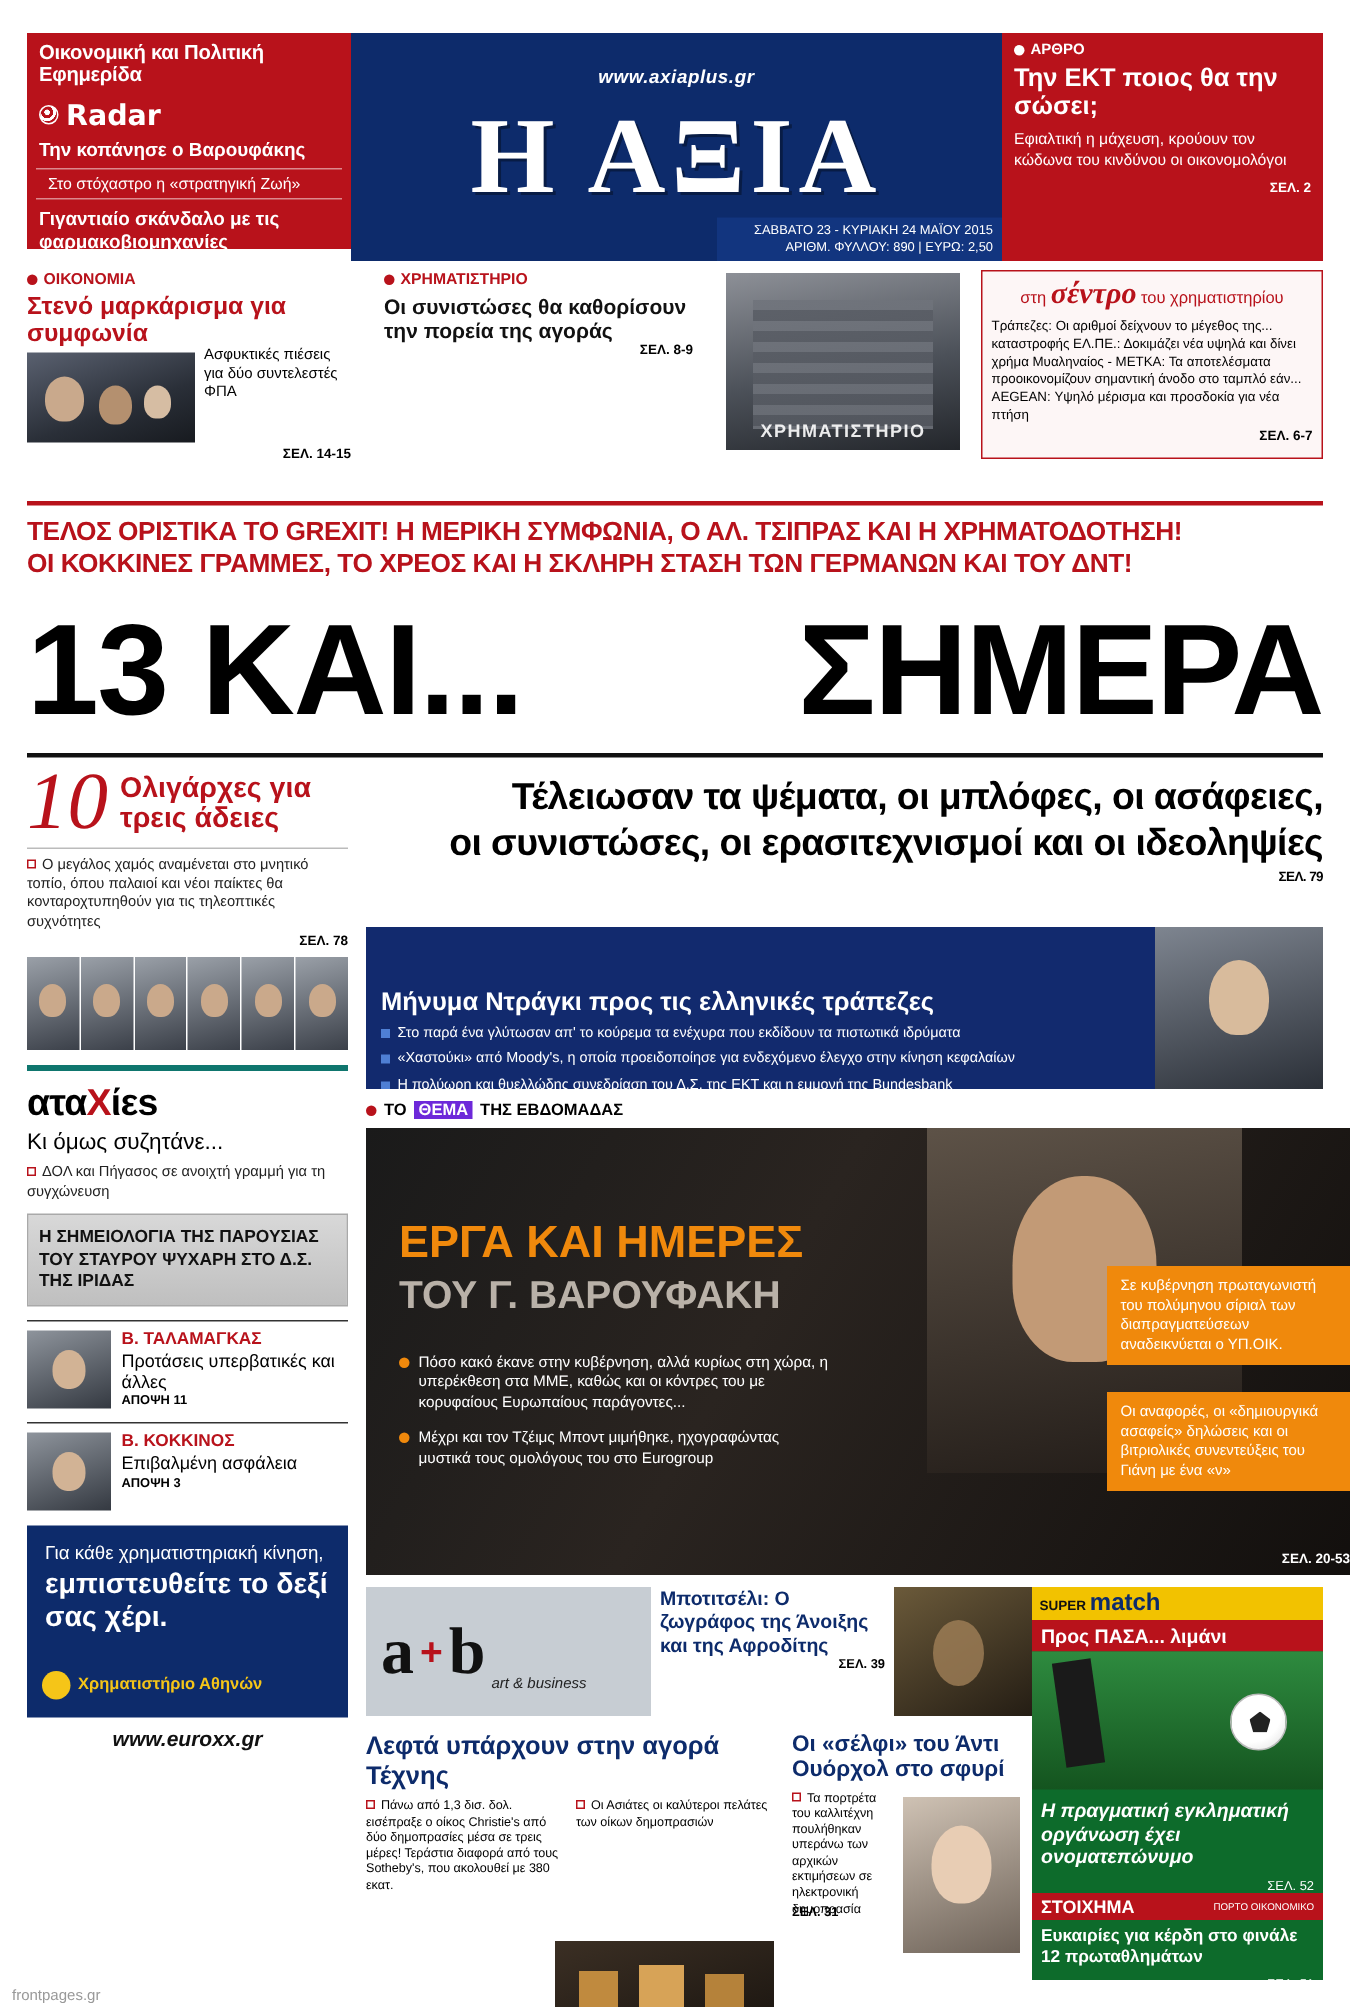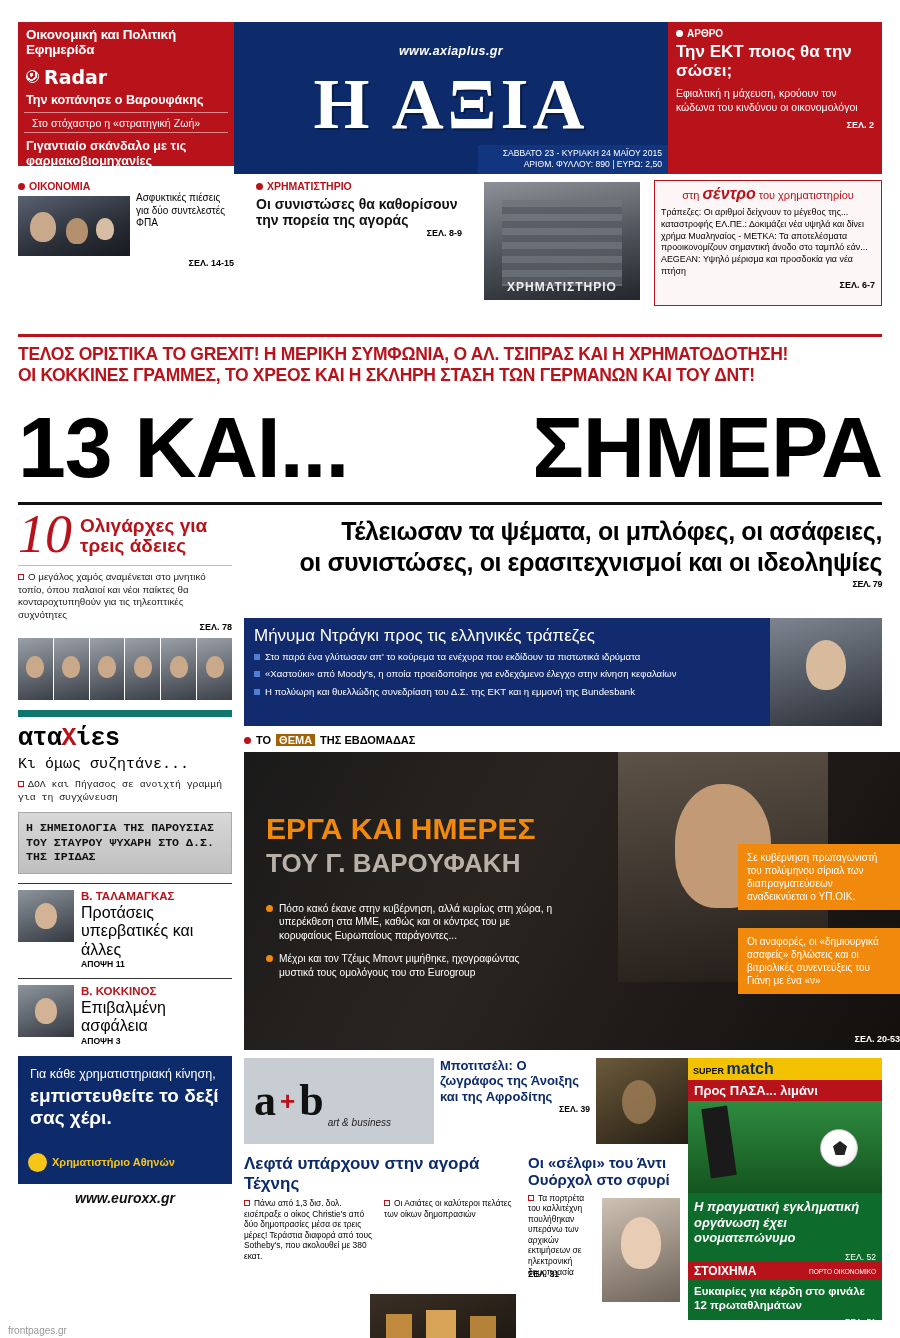--- a/index.html
+++ b/index.html
@@ -99,21 +99,21 @@
   }
   .b2-photo .cap {
     position:absolute; bottom:6px; left:0; width:100%; text-align:center;
     font-size:12px; font-weight:bold; color:#fff; letter-spacing:1px; opacity:.9;
   }
   .b2-col4 {
     position:absolute; left:636px; top:0; width:228px; height:126px;
     border:1px solid #b8121b; background:#fdf6f6; padding:4px 6px;
   }
   .b2-col4 .hdr { text-align:center; font-size:11px; color:#b8121b; }
-  .b2-col4 .hdr b { font-size:16px; font-style:italic; }
+  .b2-col4 .hdr b { font-size:20px; font-style:italic;font-family:Liberation Serif, serif; }
   .b2-col4 .body { font-size:8.9px; line-height:1.32; margin-top:4px; }
   .b2-col4 .sel { font-size:9px; font-weight:bold; text-align:right; margin-top:2px;}
 
   
   .hl-rule-top { position:absolute; left:18px; top:334px; width:864px; height:3px; background:#b8121b; }
   .hl-sub {
     position:absolute; left:18px; top:344px; width:864px;
     color:#b8121b; font-weight:bold; font-size:17.5px; line-height:1.22; letter-spacing:-0.3px;
   }
   .hl-main {
@@ -133,38 +133,38 @@
   .lcol .body { font-size:9.8px; line-height:1.3; color:#222; }
   .sq { display:inline-block;width:6px;height:6px;border:1px solid #b8121b;margin-right:4px;}
   .lcol .sel { font-size:9px; font-weight:bold; text-align:right; }
   .faces {
     margin-top:6px; height:62px; display:flex; gap:1px; overflow:hidden;
   }
   .face { flex:1; background:linear-gradient(165deg,#9aa0a8,#3b4049); position:relative; }
   .face::after{content:"";position:absolute;left:50%;top:30%;transform:translateX(-50%);
     width:18px;height:22px;border-radius:50% 50% 45% 45%;background:#caa98b;}
 
-  .ataxies { margin-top:10px; border-top:7px solid #0f766e; padding-top:7px;font-family:Liberation Mono, monospace; }
+  .ataxies { margin-top:10px; border-top:4px solid #0f766e; padding-top:7px; }
   .ataxies h3 { font-size:25px; font-weight:bold; letter-spacing:-0.5px; }
   .ataxies h3 .x { color:#b8121b; }
   .ataxies .sub { font-size:15px; margin-top:3px; }
   .ataxies .body { font-size:9.8px; line-height:1.3; margin-top:6px;}
   .greybox {
     margin-top:8px; background:linear-gradient(#d8d8d8,#bfbfbf);
     padding:8px 7px; font-size:11.6px; font-weight:bold; line-height:1.25; color:#111;
     border:1px solid #a9a9a9;
   }
   .author {
     margin-top:9px; border-top:1px solid #333; padding-top:6px; display:flex; gap:7px;
   }
   .a-photo { width:56px;height:52px; background:linear-gradient(160deg,#8e949c,#343941); position:relative; flex:0 0 56px;}
   .a-photo::after{content:"";position:absolute;left:50%;top:26%;transform:translateX(-50%);
     width:22px;height:26px;border-radius:50% 50% 45% 45%;background:#d2b395;}
   .a-txt h4 { color:#b8121b; font-size:11.5px; font-weight:bold; }
-  .a-txt p { font-size:16px; line-height:1.15; margin-top:2px;}
+  .a-txt p { font-size:12px; line-height:1.15; margin-top:2px;}
   .a-txt .sel { font-size:8.6px; font-weight:bold; text-align:left; }
 
   .adbox {
     margin-top:10px; background:#0d2b6b; color:#fff; height:128px; position:relative; padding:10px 12px;
   }
   .adbox .t1 { font-size:12.5px; line-height:1.3; }
   .adbox .t2 { font-size:19px; font-weight:bold; line-height:1.15; margin-top:3px;}
   .adbox .pill {
     position:absolute; left:10px; bottom:12px; display:flex; align-items:center; gap:5px;
   }
@@ -176,36 +176,36 @@
   .teleios {
     position:absolute; left:244px; top:516px; width:638px;
     font-size:25px; font-weight:bold; line-height:1.22; text-align:right; letter-spacing:-0.4px;
   }
   .teleios .sel { font-size:9px; display:block; margin-top:2px; }
 
   .ntr {
     position:absolute; left:244px; top:618px; width:638px; height:108px;
     background:#122a6e; color:#fff; padding:8px 10px; overflow:hidden;
   }
-  .ntr h3 { font-size:17px; font-weight:normal; }
+  .ntr h3 { font-size:17px; font-weight:bold;margin-top:32px; }
   .ntr li { font-size:9.6px; line-height:1.3; margin-top:5px; list-style:none; display:flex; gap:5px;}
   .bsq { width:6px;height:6px;background:#4f7fd4;flex:0 0 6px;margin-top:3px;}
   .ntr .sel { font-size:8.6px; text-align:right; margin-top:4px;}
   .ntr .portrait {
     position:absolute; right:0; top:0; width:112px; height:108px;
     background:linear-gradient(165deg,#7e8590,#2b3038);
   }
   .ntr .portrait::after{content:"";position:absolute;left:50%;top:20%;transform:translateX(-50%);
     width:40px;height:50px;border-radius:50% 50% 45% 45%;background:#d8bb9c;}
 
   .themacap {
     position:absolute; left:244px; top:734px; font-size:11px; font-weight:bold;
     display:flex; align-items:center; gap:5px;
   }
-  .themacap .hl { background:#a16207; color:#fff; padding:0 3px;}
+  .themacap .hl { background:#6d28d9; color:#fff; padding:0 3px;}
 
   .thema {
     position:absolute; left:244px; top:752px; width:668px; height:298px;
     background:linear-gradient(120deg,#1a1a1a 0%,#2a2420 40%,#120f0d 100%);
     overflow:hidden; color:#fff;
   }
   .thema .bigface {
     position:absolute; right:84px; top:0; width:210px; height:230px;
     background:linear-gradient(170deg,#5d5247,#221c18);
   }
@@ -331,20 +331,21 @@
       <div class="sel">ΣΕΛ. 2</div>
     </div>
   </div>
 
   <div class="band2">
     <div class="b2-col1">
       <div class="kicker-red">
         <span class="bullet-r"></span>
         <span>ΟΙΚΟΝΟΜΙΑ</span>
       </div>
+      <h3>Στενό μαρκάρισμα για συμφωνία</h3>
       <div class="photo"></div>
       <div class="body">Ασφυκτικές πιέσεις για δύο συντελεστές ΦΠΑ</div>
       <div class="sel">ΣΕΛ. 14-15</div>
     </div>
 
     <div class="b2-col2">
       <div class="kicker-red">
         <span class="bullet-r"></span>
         <span>ΧΡΗΜΑΤΙΣΤΗΡΙΟ</span>
       </div>

